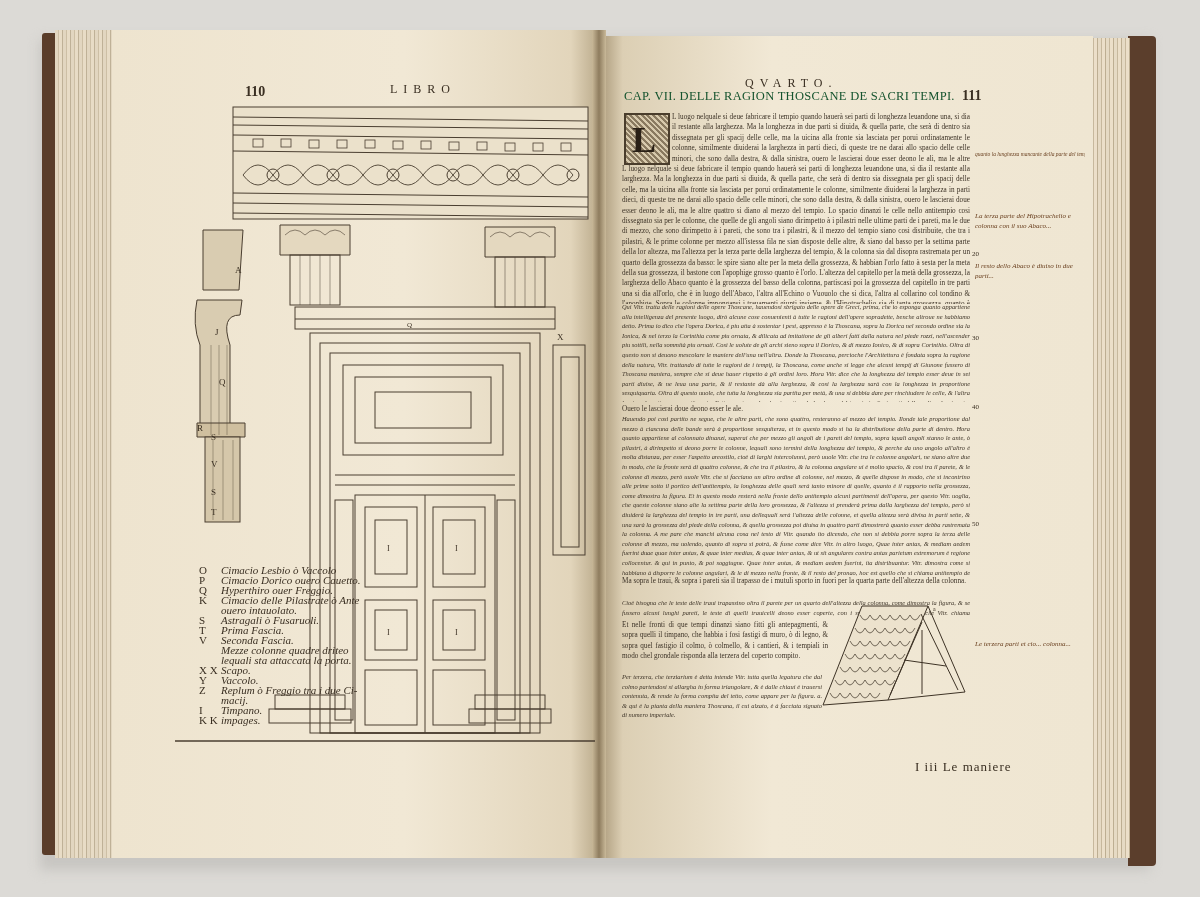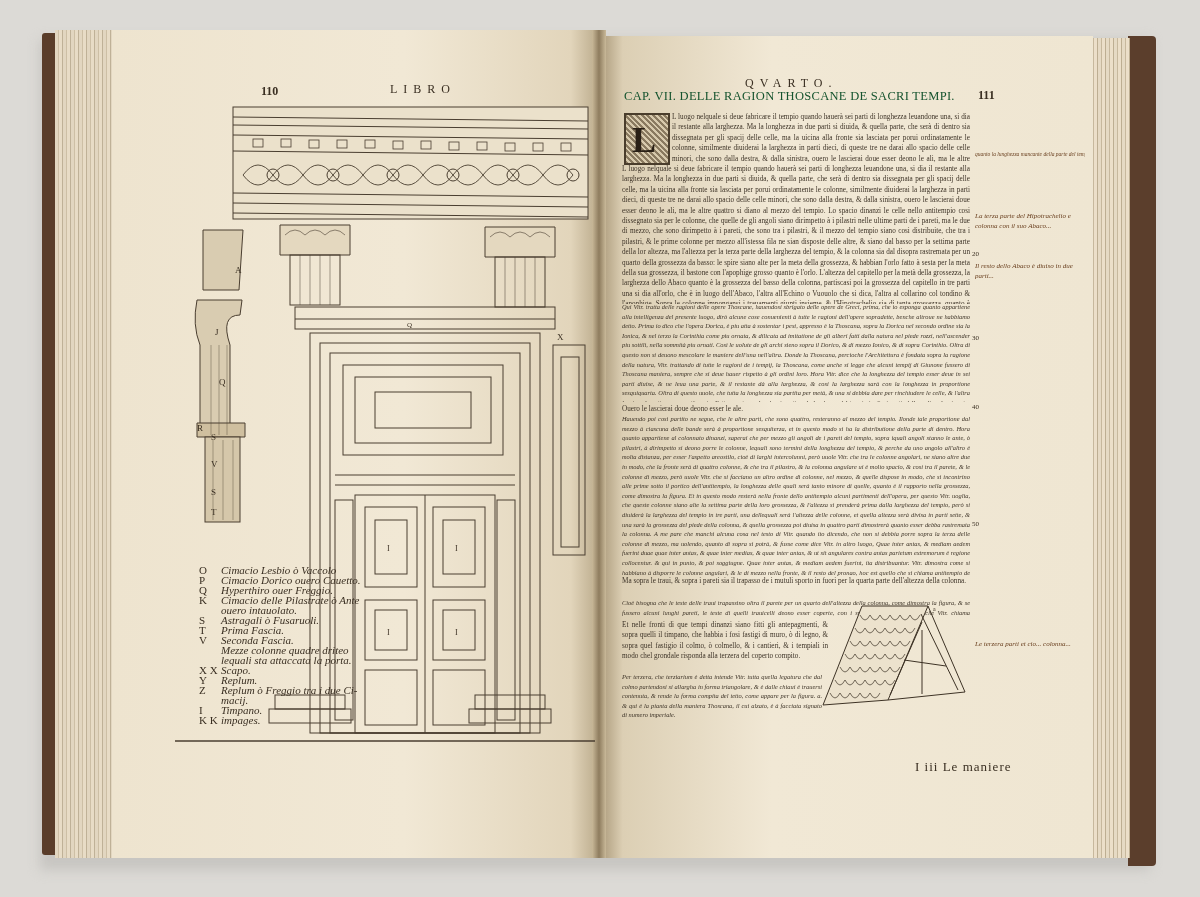--- a/index.html
+++ b/index.html
@@ -10,21 +10,21 @@
   .edges-left { position:absolute; left:55px; top:30px; width:60px; height:828px;
      background:repeating-linear-gradient(90deg,#e2d6c0 0 3px,#cdbfa5 3px 4px,#e8dcc6 4px 7px,#bfb197 7px 8px); }
   .edges-right { position:absolute; left:1090px; top:38px; width:40px; height:820px;
      background:repeating-linear-gradient(90deg,#e6dac4 0 3px,#c7b89d 3px 4px,#ecdfc9 4px 7px,#bdae92 7px 8px); }
   .page-left { position:absolute; left:112px; top:30px; width:488px; height:828px;
      background:linear-gradient(90deg,#eee4cf 0%,#f1e8d5 60%,#e2d5bb 94%,#b8a888 100%); }
   .page-right { position:absolute; left:598px; top:36px; width:495px; height:822px;
      background:linear-gradient(90deg,#a59373 0%,#dccfb4 5%,#f1e8d5 35%,#efe6d2 100%); }
   .gutter { position:absolute; left:592px; top:30px; width:14px; height:828px; background:linear-gradient(90deg,#c9b999,#8e7c5e,#c9b999); }
   .runhead { position:absolute; color:#3a2f22; letter-spacing:6px; font-size:12px; }
-  .pnum { position:absolute; font-size:12px; color:#3a2f22; font-weight:bold;margin-left:16px; }
+  .pnum { position:absolute; font-size:14px; color:#3a2f22; font-weight:bold; }
   .chap { position:absolute; left:624px; top:89px; font-size:12.5px; color:#14532d; letter-spacing:0.3px; }
   .txt { position:absolute; font-size:7.2px; line-height:10.4px; color:#3c3226; text-align:justify; }
   .txt p { margin:0; }
   .it { font-style:italic; font-size:6.4px; line-height:9.6px; }
   .dropcap { position:absolute; left:624px; top:113px; width:42px; height:48px; border:2px solid #4a3d2c;
      background:repeating-linear-gradient(45deg,#8a7a60 0 2px,#d7c9ac 2px 4px); }
   .dropcap span { position:absolute; left:6px; top:4px; font-size:36px; font-weight:bold; color:#2a2016; }
   .notes { position:absolute; font-style:italic; font-size:7px; line-height:9.5px; color:#6a4020; font-family:Liberation Serif, serif; }
   .legend { position:absolute; left:187px; top:565px; font-size:11px; line-height:10px; color:#3a2f22;margin-left:12px; }
   .legend div span.k { display:inline-block; width:22px; font-style:normal; }
@@ -177,21 +177,21 @@
   <div><span class="k">P</span><span>Cimacio Dorico ouero Cauetto.</span></div>
   <div><span class="k">Q</span><span>Hyperthiro ouer Freggio.</span></div>
   <div><span class="k">K</span><span>Cimacio delle Pilastrate ò Ante</span></div>
   <div><span class="k"></span><span>ouero intauolato.</span></div>
   <div><span class="k">S</span><span>Astragali ò Fusaruoli.</span></div>
   <div><span class="k">T</span><span>Prima Fascia.</span></div>
   <div><span class="k">V</span><span>Seconda Fascia.</span></div>
   <div><span class="k"></span><span>Mezze colonne quadre driteo</span></div>
   <div><span class="k"></span><span>lequali sta attaccata la porta.</span></div>
   <div><span class="k">X X</span><span>Scapo.</span></div>
-  <div><span class="k">Y</span><span>Replum.</span></div>
+  <div><span class="k">Y</span><span>Vaccolo.</span></div>
   <div><span class="k">Z</span><span>Replum ò Freggio tra i due Ci-</span></div>
   <div><span class="k"></span><span>macij.</span></div>
   <div><span class="k">I</span><span>Timpano.</span></div>
   <div><span class="k">K K</span><span>impages.</span></div>
 </div>
 
 <div class="runhead" style="left:745px;top:76px;">QVARTO.</div>
 <div class="pnum" style="left:962px;top:88px;">111</div>
 <div class="chap">CAP. VII. DELLE RAGION THOSCANE DE SACRI TEMPI.</div>
 

